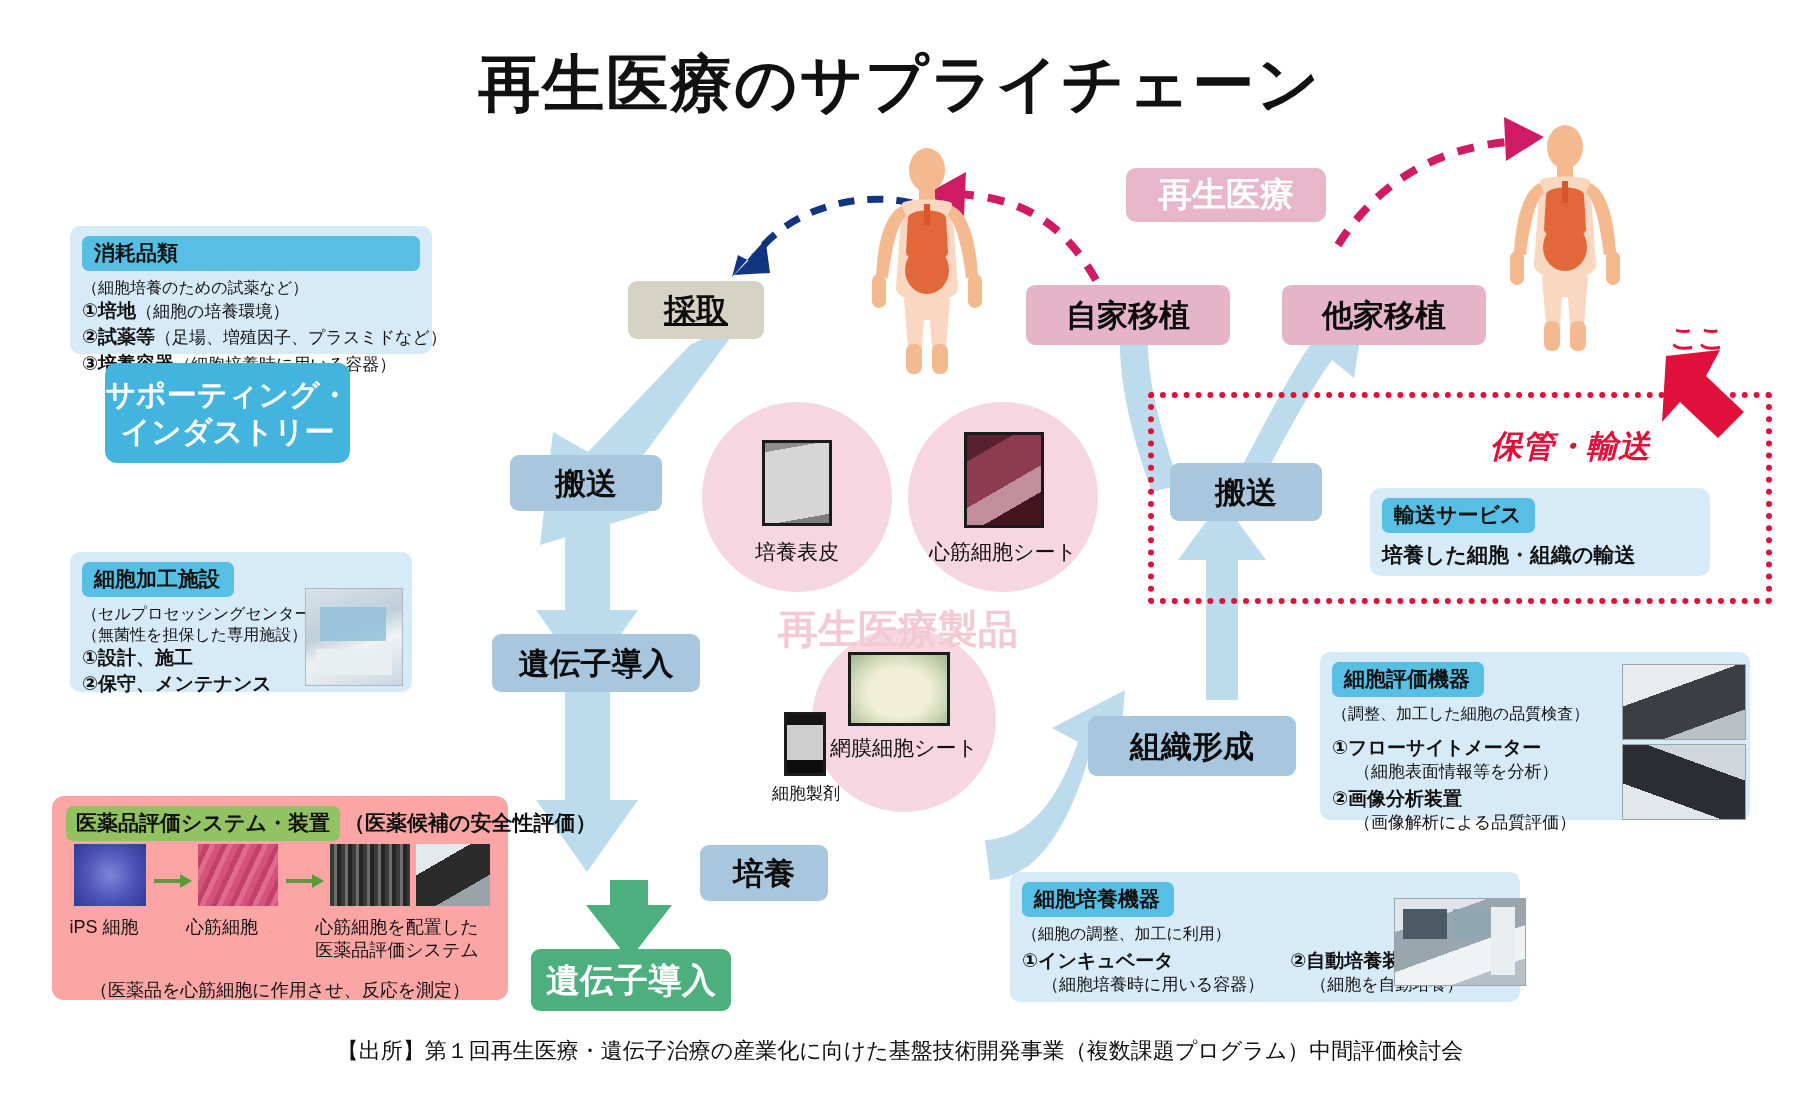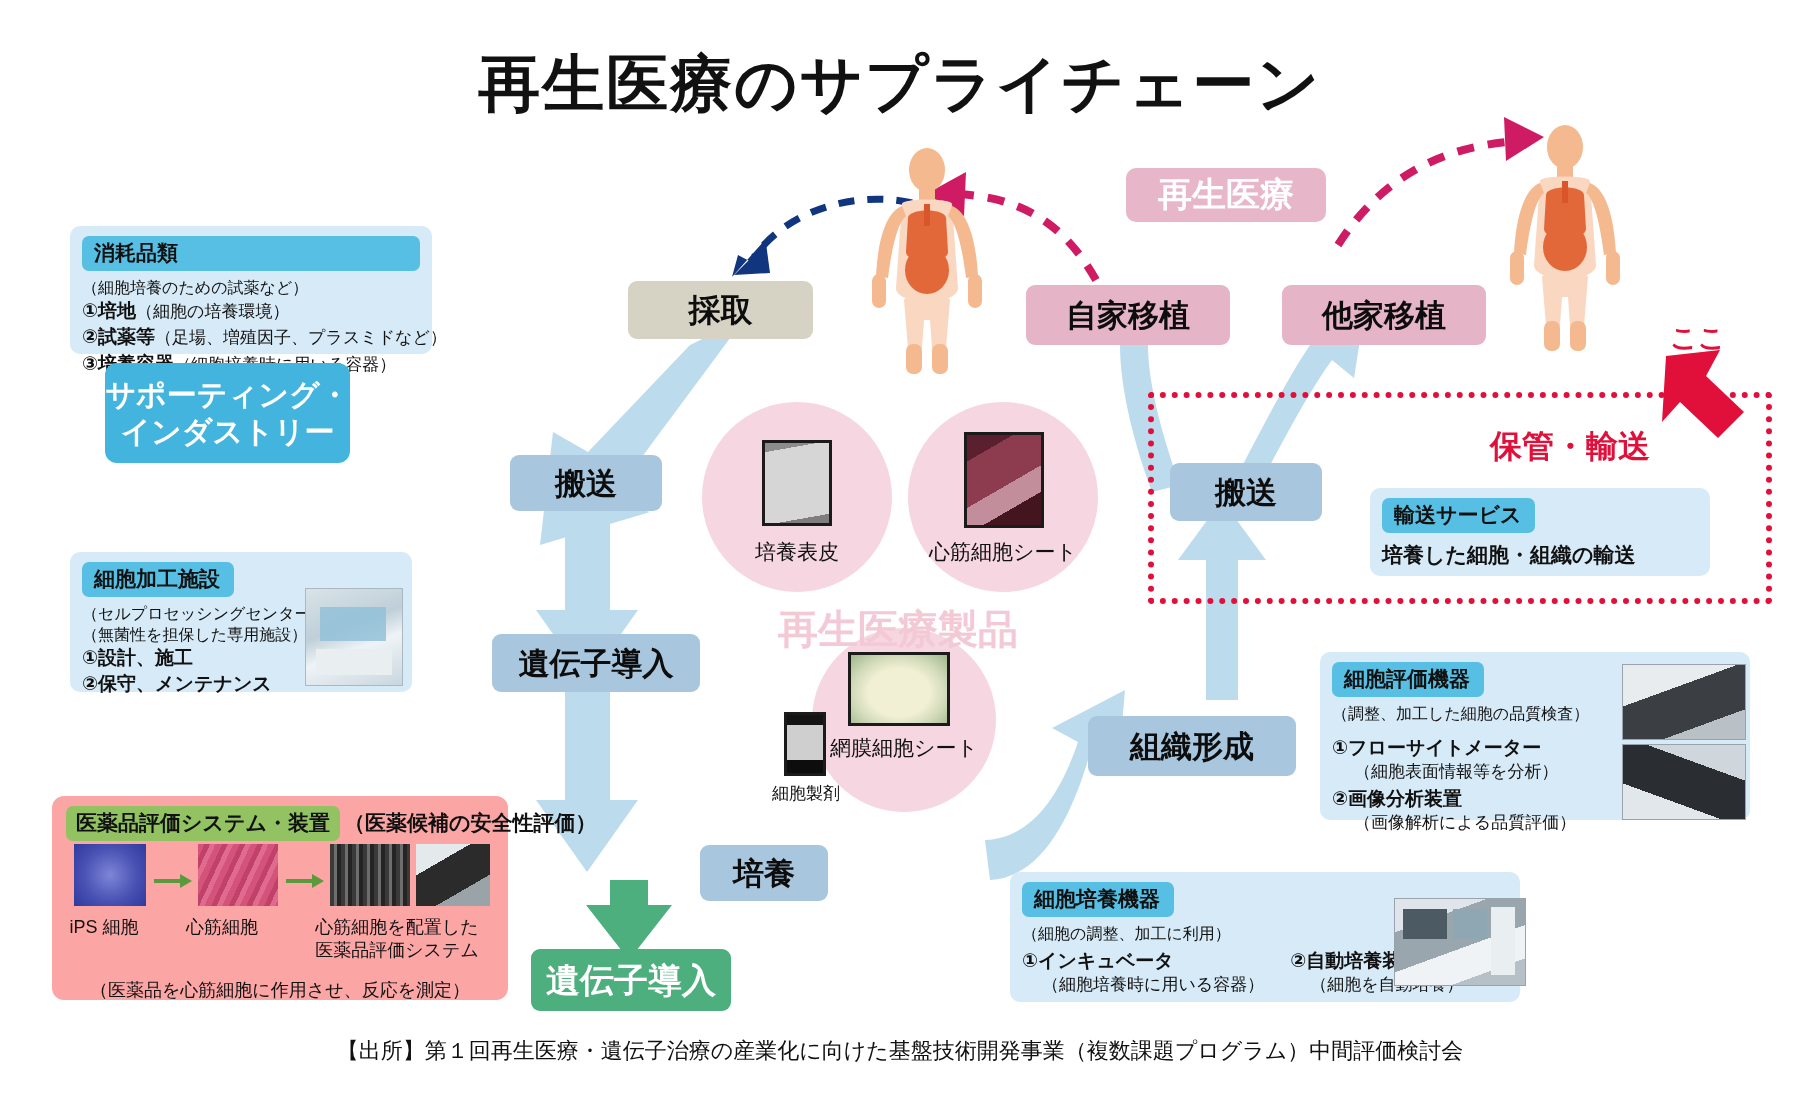--- a/index.html
+++ b/index.html
@@ -121,21 +121,21 @@
     background:#e7b6c8;border-radius:10px;
     display:flex;align-items:center;justify-content:center;
     color:#ffffff;font-weight:bold;font-size:34px;
   }
   #product-label{
     left:778px;top:602px;
     font-size:40px;font-weight:bold;color:#f3c9d6;white-space:nowrap;
   }
   #storage-label{
     left:1490px;top:425px;
-    font-size:32px;font-weight:bold;color:#e0103a;white-space:nowrap;
+    font-size:32px;font-weight:bold;color:#e0103a;white-space:nowrap;font-style:italic;
   }
   #koko-label{
     left:1670px;top:320px;
     font-size:27px;font-weight:bold;color:#e0103a;white-space:nowrap;
   }
 
   
   .prod-circle{
     border-radius:50%;
     background:#f6d7e1;
@@ -303,21 +303,21 @@
 
     <div class="abs green-cap" style="left:10px;top:120px;width:84px;">iPS 細胞</div>
     <div class="abs green-cap" style="left:120px;top:120px;width:100px;">心筋細胞</div>
     <div class="abs green-cap" style="left:240px;top:120px;width:210px;">
       <div>心筋細胞を配置した</div>
       <div>医薬品評価システム</div>
     </div>
     <div class="abs green-note" style="left:0;top:176px;width:456px;">（医薬品を心筋細胞に作用させ、反応を測定）</div>
   </div>
 
-  <div class="abs step step-beige" style="left:628px;top:281px;width:185px;height:58px;font-size:32px;">
+  <div class="abs step step-beige" style="left:628px;top:281px;width:136px;height:58px;font-size:32px;text-decoration:underline;">
     <span>採取</span>
   </div>
 
   <div class="abs step step-blue" style="left:510px;top:455px;width:152px;height:56px;font-size:31px;">
     <span>搬送</span>
   </div>
 
   <div class="abs step step-blue" style="left:492px;top:634px;width:208px;height:58px;font-size:31px;">
     <span>遺伝子導入</span>
   </div>

